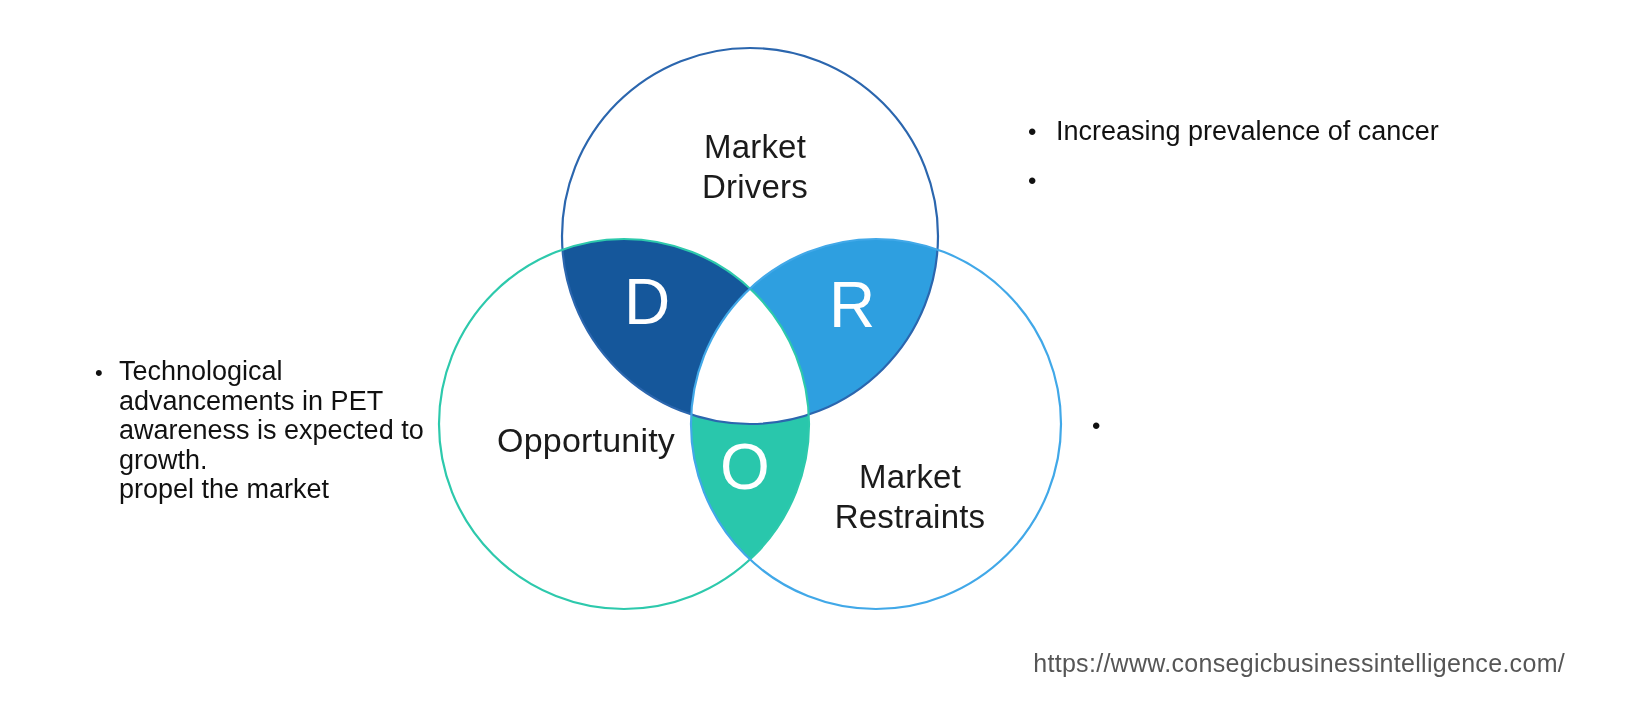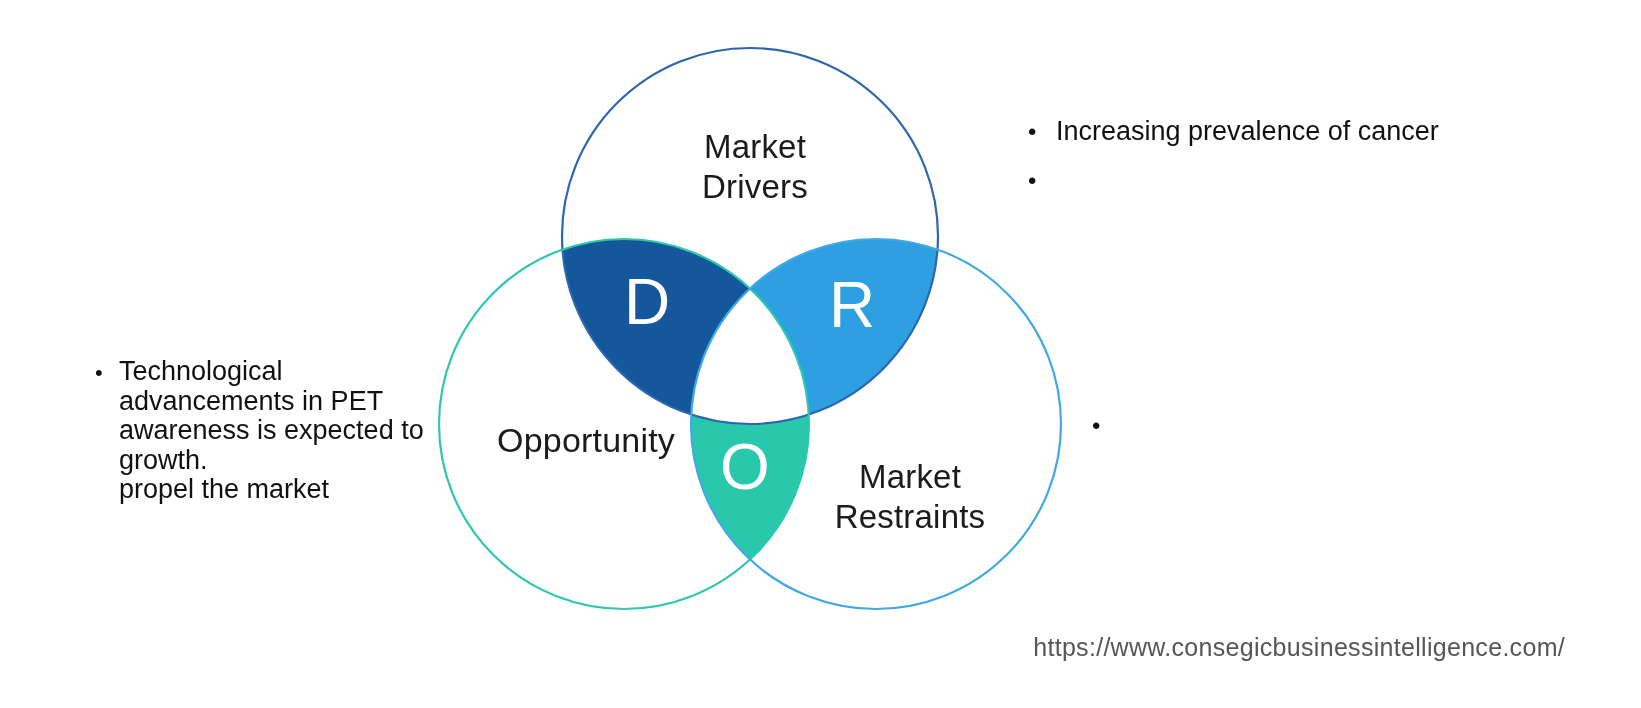--- a/index.html
+++ b/index.html
@@ -49,21 +49,21 @@
 
   .bullets-right-top{position:absolute;left:1002px;top:117px;width:470px;}
   .bullets-right-top .bullet{position:static;font-size:27px;line-height:29.5px;margin-bottom:19px;}
   .bullets-right-top .dot{width:54px;padding-left:26px;font-size:24px;line-height:30px;}
 
   .bullet-right-bottom{left:1066px;top:411px;width:470px;font-size:27px;line-height:29.5px;}
   .bullet-right-bottom .dot{width:54px;padding-left:26px;font-size:24px;line-height:30px;}
 
   .footer-url{
     position:absolute;
-    right:76px;top:633px;
+    right:76px;top:649px;
     font-size:25px;
     color:#565656;
     letter-spacing:0.3px;
   }
 </style>
 </head>
 <body>
 
 <div class="canvas">
 

